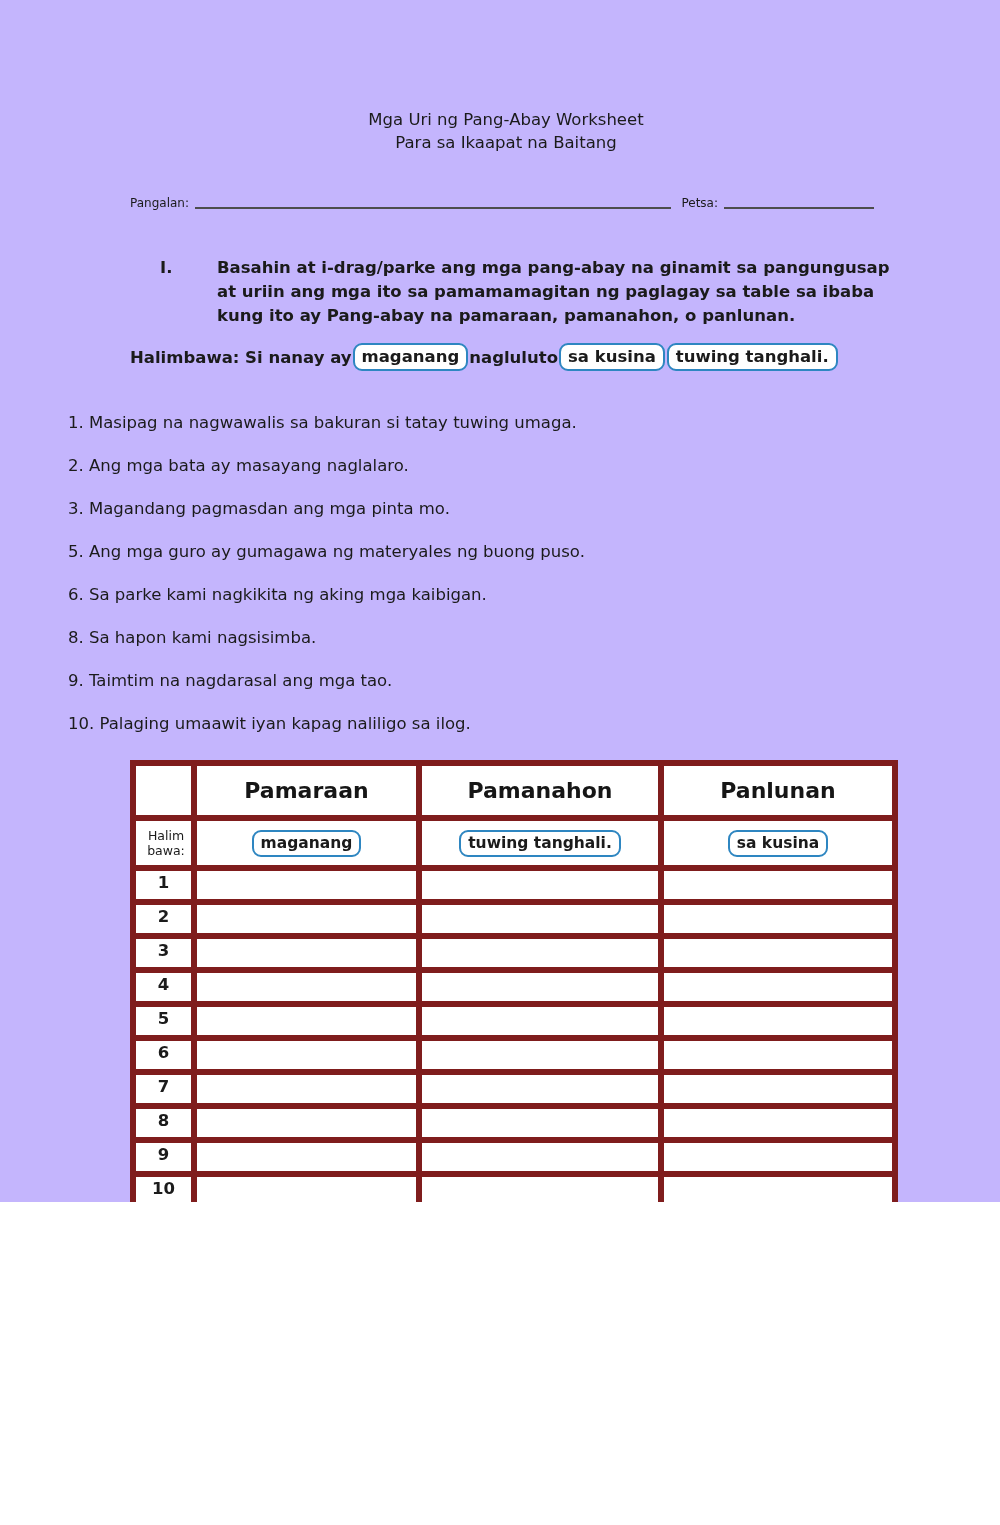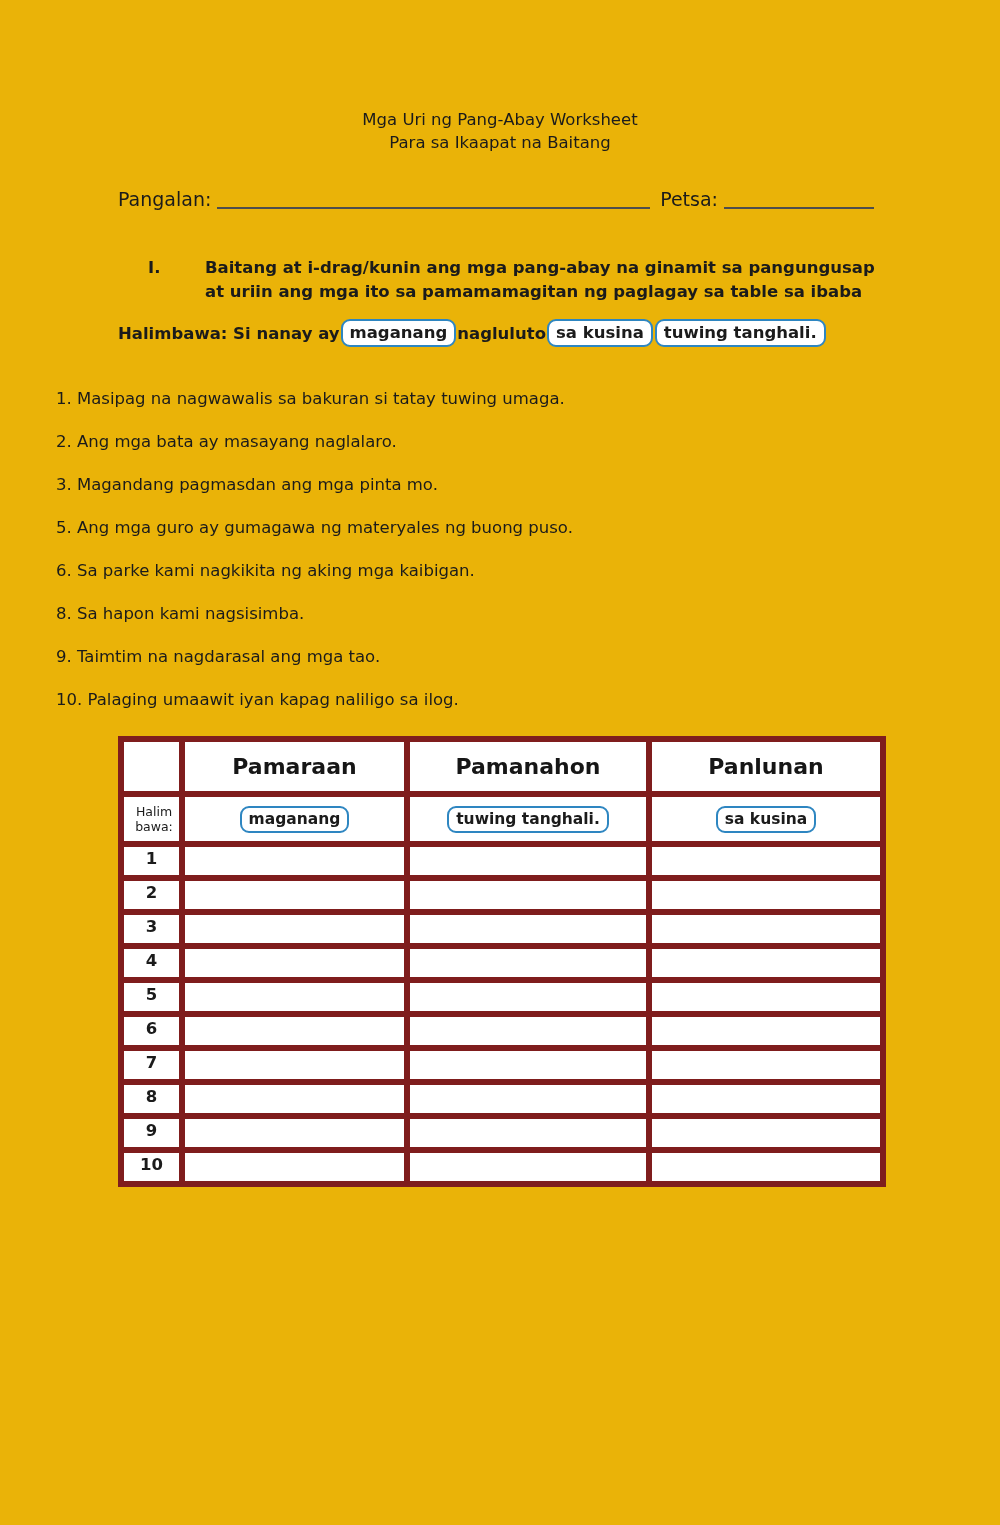--- a/index.html
+++ b/index.html
@@ -5,35 +5,36 @@
   * { margin: 0; padding: 0; box-sizing: border-box; }
   html, body { background: #ffffff; }
   body {
     font-family: "DejaVu Sans", "Liberation Sans", sans-serif;
     color: #1b1b1b;
     -webkit-font-smoothing: antialiased;
   }
   .page {
     position: relative;
     width: 1000px;
-    height: 1525px;
-    background: #eab308;
+    height: 1202px;
+    background: #c4b5fd;
     overflow: hidden;
     padding-top: 108px;
+    padding-left: 12px;
   }
 
   
   .title-block { text-align: center; line-height: 23px; font-size: 16.5px; }
 
   
   .name-date-row {
     margin: 34px 122px 0 118px;
     display: flex;
     align-items: flex-end;
-    font-size: 19px;
+    font-size: 12px;
     height: 22px;
   }
   .name-date-row .label { white-space: nowrap; }
   .blank-line {
     border-bottom: 2px solid #4d4d4d;
     height: 14px;
     margin: 0 4px 1px 6px;
   }
   .blank-line.long { flex: 1; margin-right: 10px; }
   .blank-line.short { width: 150px; }
@@ -135,22 +136,23 @@
   <div class="name-date-row">
     <span class="label">Pangalan:</span>
     <span class="blank-line long"></span>
     <span class="label">Petsa:</span>
     <span class="blank-line short"></span>
   </div>
 
   <div class="instruction">
     <div class="numeral">I.</div>
     <div class="inst-lines">
-        <div>Baitang at i-drag/kunin ang mga pang-abay na ginamit sa pangungusap</div>
+        <div>Basahin at i-drag/parke ang mga pang-abay na ginamit sa pangungusap</div>
         <div>at uriin ang mga ito sa pamamamagitan ng paglagay sa table sa ibaba</div>
+        <div>kung ito ay Pang-abay na pamaraan, pamanahon, o panlunan.</div>
       </div>
   </div>
 
   <div class="example-line">
     <span>Halimbawa: Si nanay ay</span>
     <span class="chip">maganang</span>
     <span>nagluluto</span>
     <span class="chip">sa kusina</span>
     <span class="chip">tuwing tanghali.</span>
   </div>

